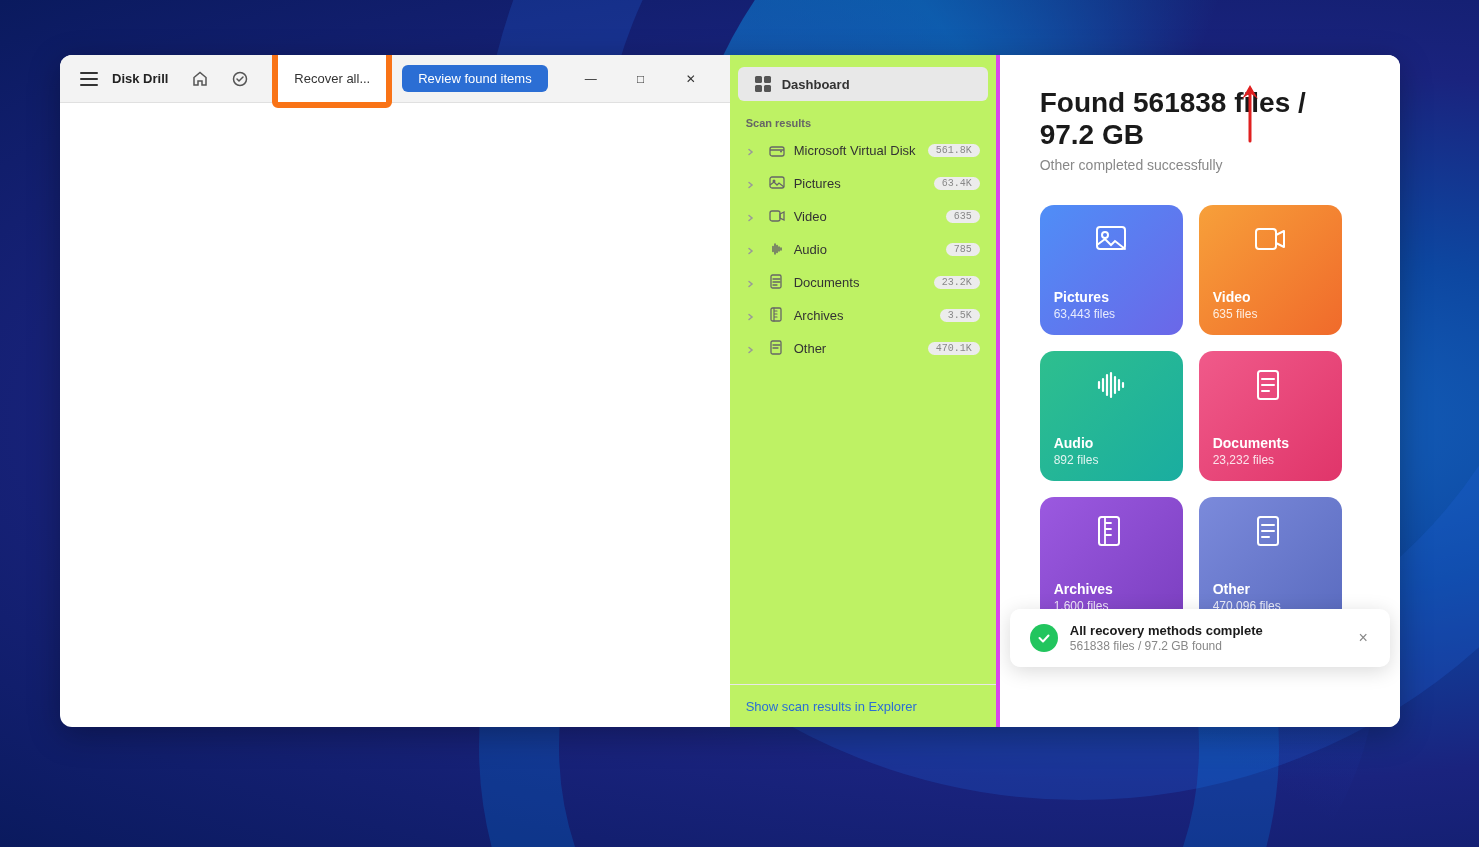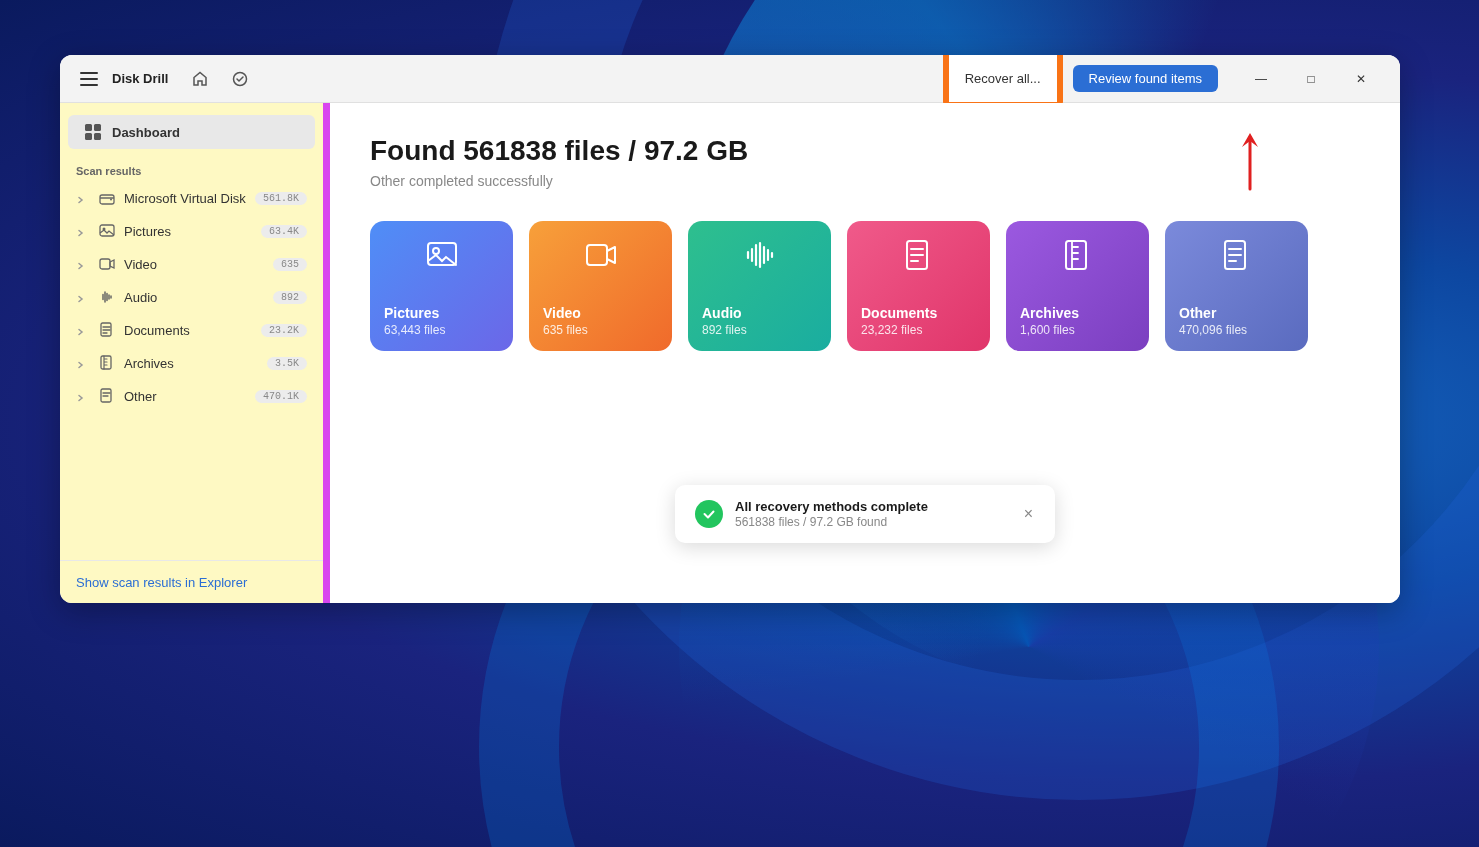--- a/index.html
+++ b/index.html
@@ -57,26 +57,25 @@
       bottom: -300px;
       right: 200px;
     }
 
     
     .app-window {
       position: absolute;
       top: 55px;
       left: 60px;
       width: 1340px;
-      height: 548px;
+      height: 672px;
       background: #ffffff;
       border-radius: 12px;
       box-shadow: 0 8px 32px rgba(0,0,0,0.3);
       display: flex;
-      flex-direction: column;
       overflow: hidden;
     }
 
     
     .title-bar {
       display: flex;
       align-items: center;
       padding: 0 16px;
       height: 48px;
       background: #f3f3f3;
@@ -155,22 +154,22 @@
     
     .content-area {
       display: flex;
       flex: 1;
       overflow: hidden;
     }
 
     
     .sidebar {
       width: 270px;
-      background: #fef9c3;
-      border-right: 7px solid #d946ef;
+      background: #bef264;
+      border-right: 4px solid #d946ef;
       display: flex;
       flex-direction: column;
       flex-shrink: 0;
     }
     .sidebar-nav {
       padding: 8px 0;
     }
     .sidebar-item-dashboard {
       display: flex;
       align-items: center;
@@ -507,21 +506,21 @@
                 <path d="M3 2.5L6 5L3 7.5" stroke="#999" stroke-width="1.5" stroke-linecap="round"></path>
               </svg>
           </div>
           <div class="sidebar-icon">
             <svg width="16" height="16" viewBox="0 0 16 16" fill="none">
                 <path d="M6 3v10M4 5.5v5" stroke="#666" stroke-width="1.5" stroke-linecap="round"></path>
                 <path d="M8 4.5v7M10 6v4M12 7v2" stroke="#666" stroke-width="1.5" stroke-linecap="round"></path>
               </svg>
           </div>
           <span class="sidebar-item-name">Audio</span>
-          <span class="sidebar-count">892</span>
+          <span class="sidebar-count">785</span>
         </div>
 
         <div class="sidebar-scan-item">
           <div class="sidebar-chevron">
             <svg width="10" height="10" viewBox="0 0 10 10" fill="none">
                 <path d="M3 2.5L6 5L3 7.5" stroke="#999" stroke-width="1.5" stroke-linecap="round"></path>
               </svg>
           </div>
           <div class="sidebar-icon">
             <svg width="16" height="16" viewBox="0 0 16 16" fill="none">

